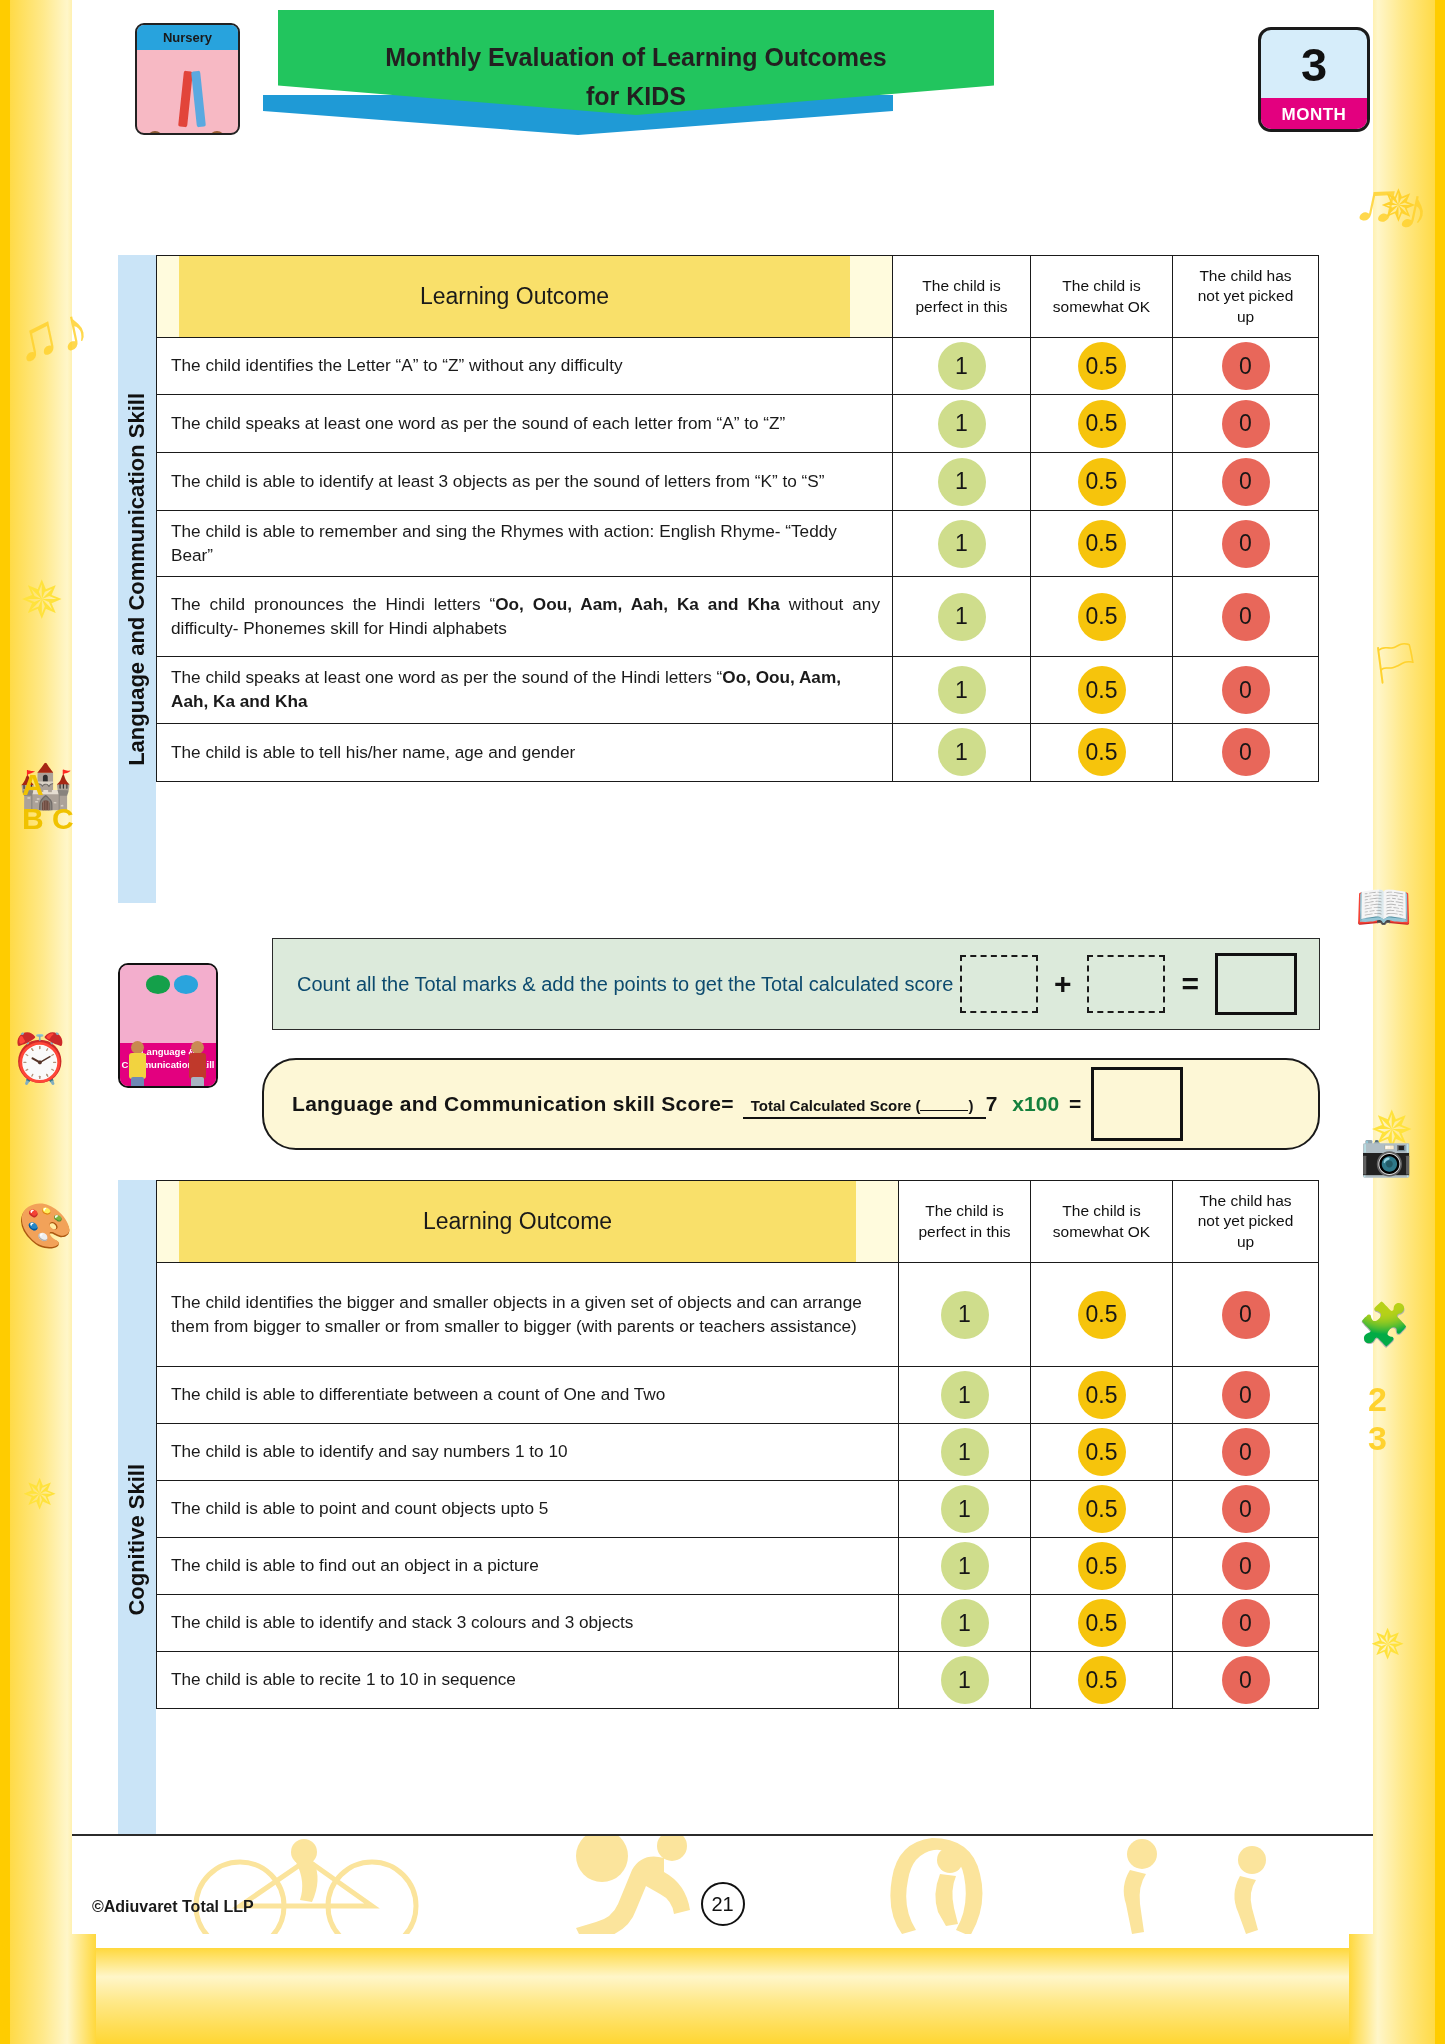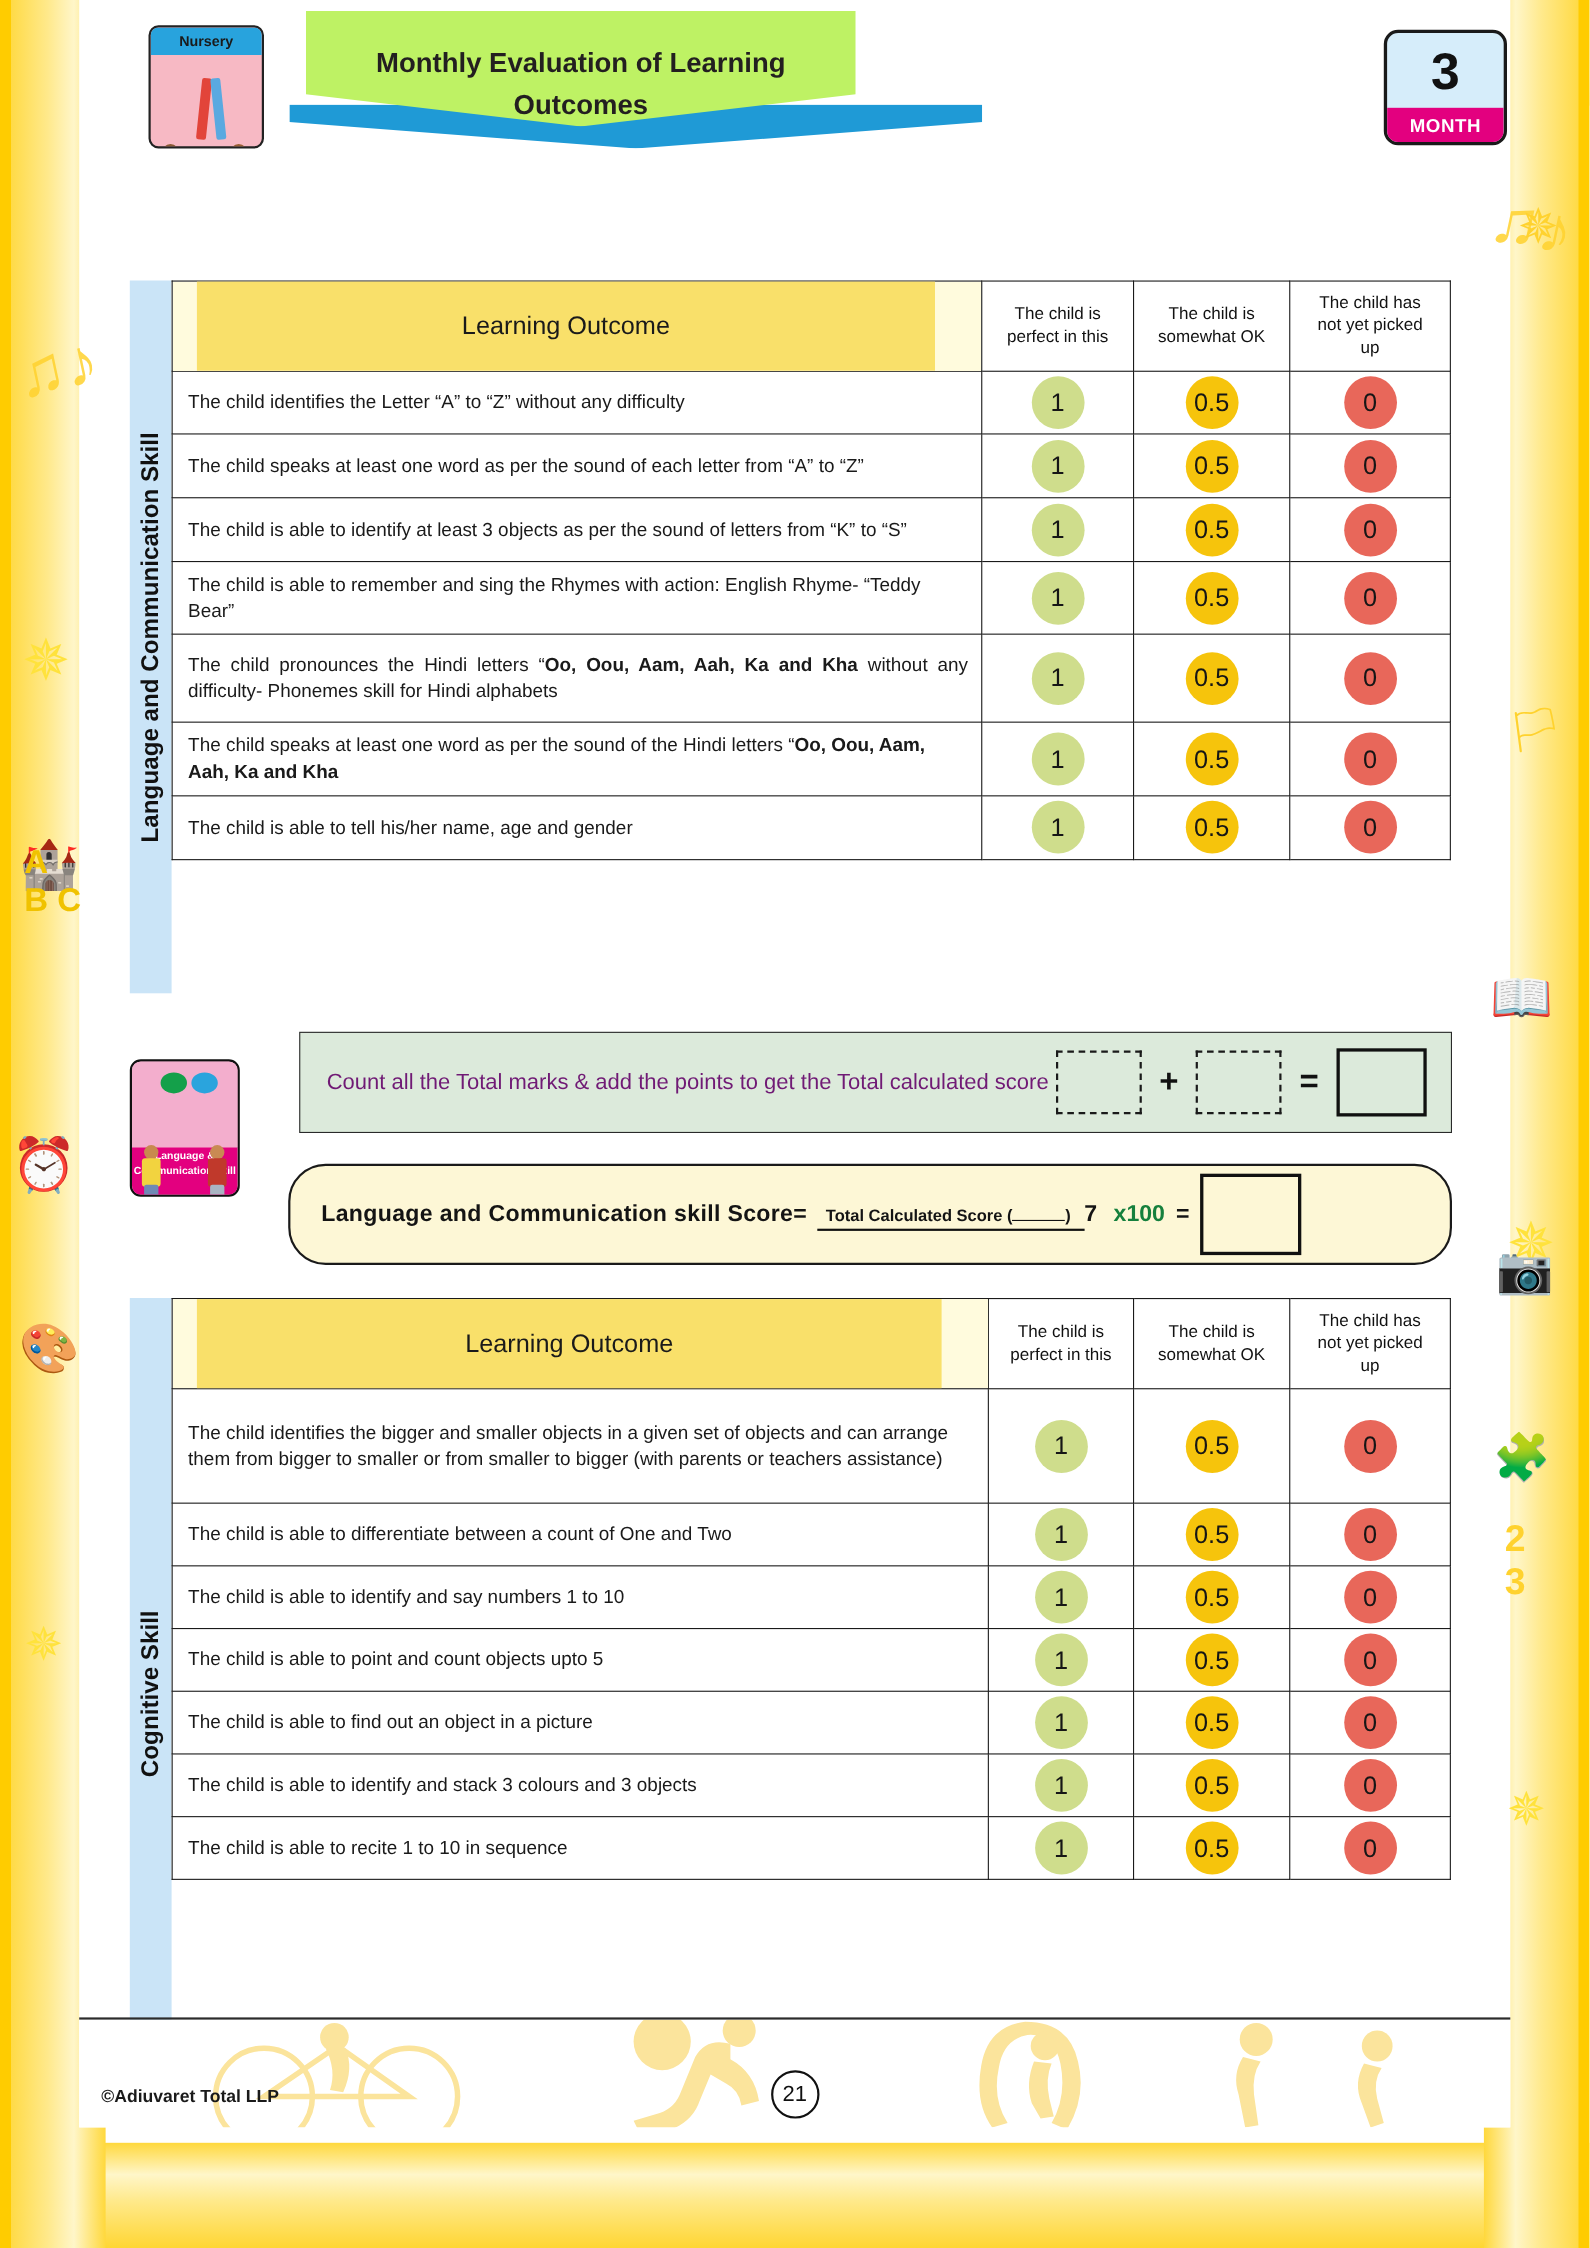--- a/index.html
+++ b/index.html
@@ -63,22 +63,22 @@
   .kid .head { width:16px;height:16px;border-radius:50%;background:#8a5a34; position:absolute; left:4px; top:0;}
   .pencil { position:absolute; width:9px; height:56px; border-radius:2px; }
   .pencil.red { background:#e2443a; left:44px; bottom:8px; transform: rotate(6deg); }
   .pencil.blue { background:#5aa9e0; left:57px; bottom:8px; transform: rotate(-6deg); }
   .title-blue {
     position:absolute; left:225px; top:90px; width:630px; height:40px;
     background:#1f9ad6;
     clip-path: polygon(0 0, 100% 0, 100% 40%, 50% 100%, 0 40%);
   }
   .title-pink2 {
-    position:absolute; left:240px; top:5px; width:500px; height:105px;
-    background:#bef264;
+    position:absolute; left:240px; top:5px; width:716px; height:105px;
+    background:#22c55e;
     clip-path: polygon(0 0, 100% 0, 100% 72%, 50% 100%, 0 72%);
     display:flex; align-items:flex-start; justify-content:center;
   }
   .title-txt {
     margin-top: 28px; text-align:center; font-size: 25px; font-weight: 700;
     color:#231f20; line-height:1.55; width: 540px;
   }
 
   .month-badge {
     position: absolute; right: 113px; top: 22px;
@@ -150,21 +150,21 @@
   }
   .circle.green { background: #cfdd8c; }
   .circle.amber { background: #f6c40c; }
   .circle.red   { background: #e8675a; }
   .total-green {
     position:absolute;
     background: #dceadb; border: 1.6px solid #2a2a2a;
     display: flex; align-items:center;
   }
   .total-green .txt {
-    font-size: 20px; color:#701a75; line-height:1.45; padding-left: 24px; flex: 1;
+    font-size: 20px; color:#0c4a6e; line-height:1.45; padding-left: 24px; flex: 1;
   }
   .total-green .boxes { display:flex; align-items:center; gap: 0; padding-right: 22px; }
   .dashbox { width: 78px; height: 58px; border: 2.5px dashed #1a1a1a; }
   .opsym { font-size: 30px; font-weight: 800; color:#111; margin: 0 16px; }
   .solidbox { width: 82px; height: 62px; border: 3px solid #111; background: transparent; }
 
   .skill-icon-card {
     position:absolute; width: 100px; height: 125px;
     border: 2px solid #111; border-radius: 10px; overflow:hidden;
     background: #f6b4d0;

